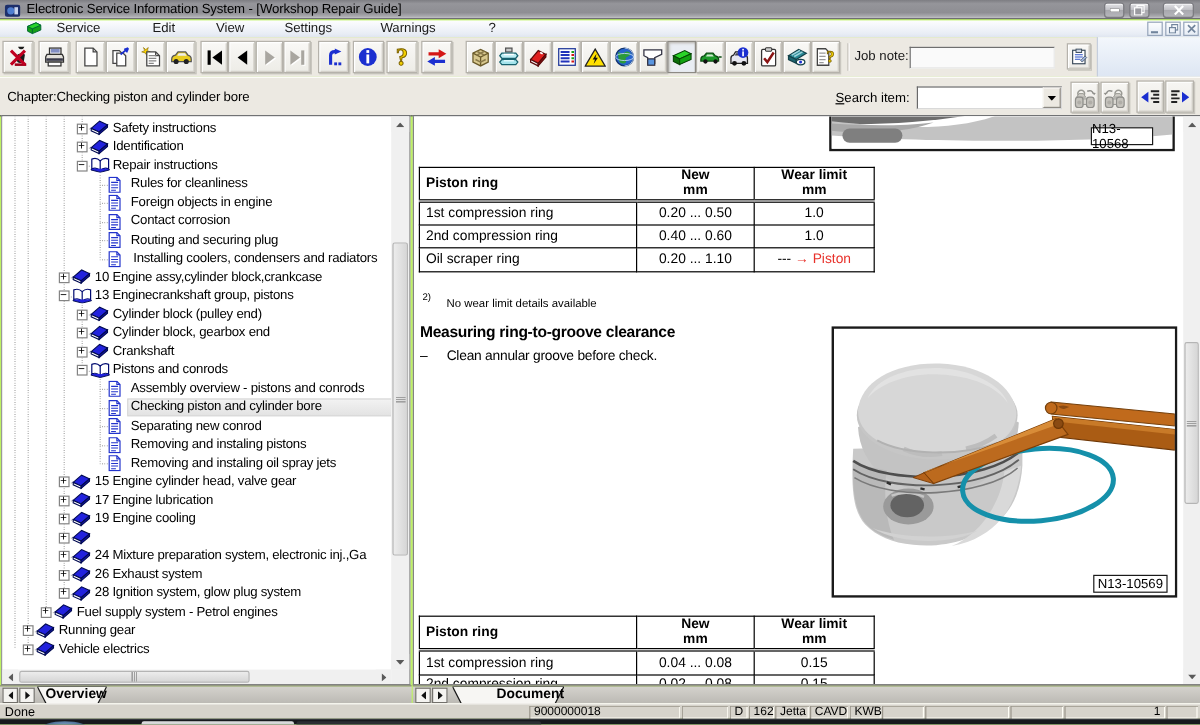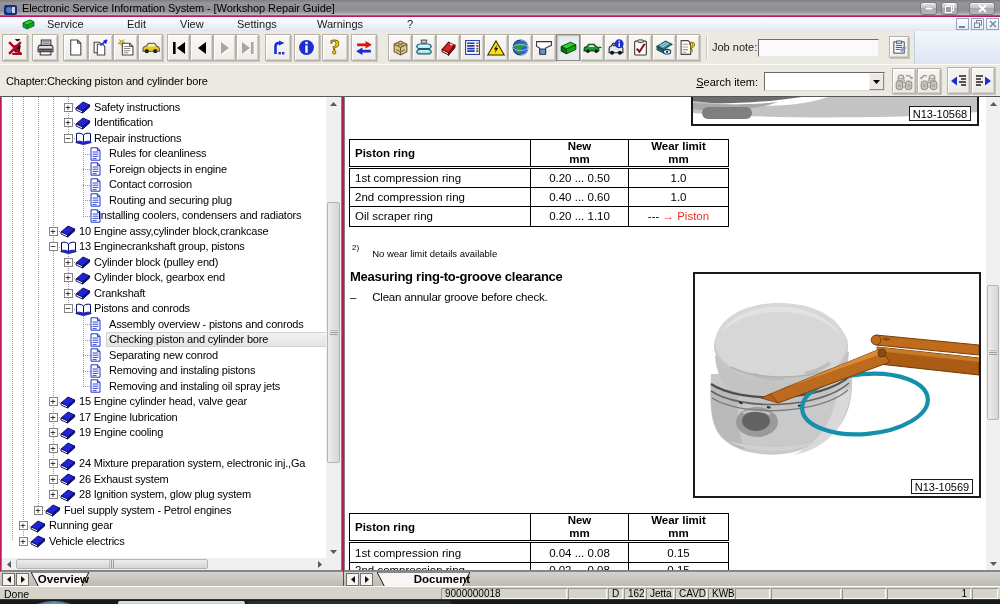--- a/index.html
+++ b/index.html
@@ -1,18 +1,18 @@
 <!DOCTYPE html>
 <html><head>
 <meta charset="utf-8">
 <style>
   * { margin:0; padding:0; box-sizing:border-box; }
   html,body { width:1000px; height:604px; overflow:hidden; }
   body { font-family:"Liberation Sans", sans-serif; }
-  #win { position:relative; width:1000px; height:604px; background:#be185d; overflow:hidden; }
+  #win { position:relative; width:1000px; height:604px; background:#bef264; overflow:hidden; }
 
   
   .titlebar { position:absolute; left:0; top:0; width:1000px; height:16px;
     background:linear-gradient(#7d7d82 0%, #95959a 20%, #8e8e93 70%, #a9a9ae 90%, #c2c2c6 100%);
     border-bottom:1px solid #6f6f74; display:flex; align-items:center; }
   .app-ico { position:absolute; left:4px; top:2px; width:13px; height:12px; }
   .win-title { position:absolute; left:22px; top:2px; font-size:11px; letter-spacing:-0.1px; color:#000; white-space:nowrap; }
   .capbtn { position:absolute; top:2px; height:13px; border:1px solid #7b7b80; border-radius:3px;
     background:linear-gradient(#e3e3e6 0%, #c2c2c7 45%, #a8a8ae 50%, #b6b6bb 100%);
     box-shadow:inset 0 1px 0 rgba(255,255,255,0.7);
@@ -605,21 +605,21 @@
           </svg></span>
         <div class="tree-row" style="left: 105px; top: 95.25px;">
           <span class="tree-label">Routing and securing plug</span>
         </div>
         <span class="guide-h" style="left: 81px; top: 118.5px; width: 8px;"></span>
         <span class="t-ico" style="left: 88px; top: 111.5px;"><svg width="11" height="14" viewBox="0 0 11 14">
             <path d="M1 0.8 L7.4 0.8 L10 3.4 L10 13.2 L1 13.2 Z" fill="#fff" stroke="#2233cc" stroke-width="1"></path>
             <path d="M7.4 0.8 L7.4 3.4 L10 3.4" fill="none" stroke="#2233cc" stroke-width="1"></path>
             <path d="M2.6 5 h5.8 M2.6 7.2 h5.8 M2.6 9.4 h5.8 M2.6 11.6 h4" stroke="#2233cc" stroke-width="0.9"></path>
           </svg></span>
-        <div class="tree-row" style="left: 94px; top: 110.75px;">
+        <div class="tree-row" style="left: 107px; top: 110.75px;">
           <span class="tree-label">Installing coolers, condensers and radiators</span>
         </div>
         <span class="guide-h" style="left: 51px; top: 134px; width: 8px;"></span>
         <span class="expander" style="left: 46.5px; top: 129.5px;">
           <span>+</span>
         </span>
         <span class="t-ico" style="left: 58px; top: 127px;"><svg width="16" height="13" viewBox="0 0 16 13">
             <path d="M1 7 L8 1 L14.6 4 L7.6 10 Z" fill="#2222dd" stroke="#000a50" stroke-width="0.9"></path>
             <path d="M1 7 L1 9 L7.6 12 L7.6 10 Z" fill="#fff" stroke="#000a50" stroke-width="0.9"></path>
             <path d="M7.6 10 L14.6 4 L14.6 6 L7.6 12 Z" fill="#1111a8" stroke="#000a50" stroke-width="0.9"></path>
@@ -891,21 +891,21 @@
       <div class="fig-frame" style="left:346px; top:-12px; width:288px; height:41px;">
         <svg width="284" height="37" viewBox="0 0 284 37">
           <rect width="284" height="37" fill="#fff"></rect>
           <path d="M0 0 L155 0 C 115 12 55 18 0 16 Z" fill="#6e6e6e"></path>
           <path d="M0 14 C 55 20 100 22 135 10 C 165 0 215 -2 284 3 L284 25 C 200 33 60 31 0 26 Z" fill="#c3c3c3"></path>
           <path d="M135 10 C 165 0 215 -2 284 3 L284 0 L155 0 Z" fill="#9e9e9e"></path>
           <path d="M0 16 C 30 18 60 18 85 15 C 60 24 25 25 0 22 Z" fill="#a8a8a8"></path>
           <rect x="9" y="20" width="50" height="12" rx="6" fill="#7f7f7f"></rect>
         </svg>
       </div>
-      <div class="fig-label" style="left:564px; top:9px; width:62px; height:15px;">
+      <div class="fig-label" style="left:564px; top:9px; width:52px; height:15px;">
           <span>N13-10568</span>
         </div>
 
       <div class="doc-abs" style="left:4px; top:42px;">
         <table class="spec" id="table1">
             <tbody>
               <tr class="hdr" style="height:28px;">
                 <th class="c1" style="width:181px;">Piston ring</th>
                 <th class="" style="width:98px;">New
 mm</th>

